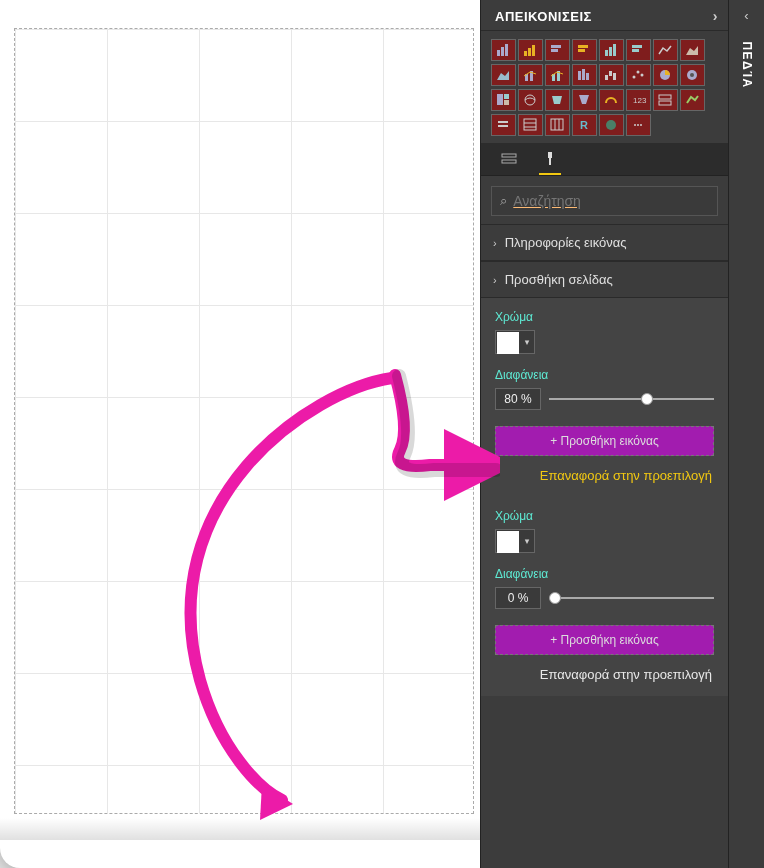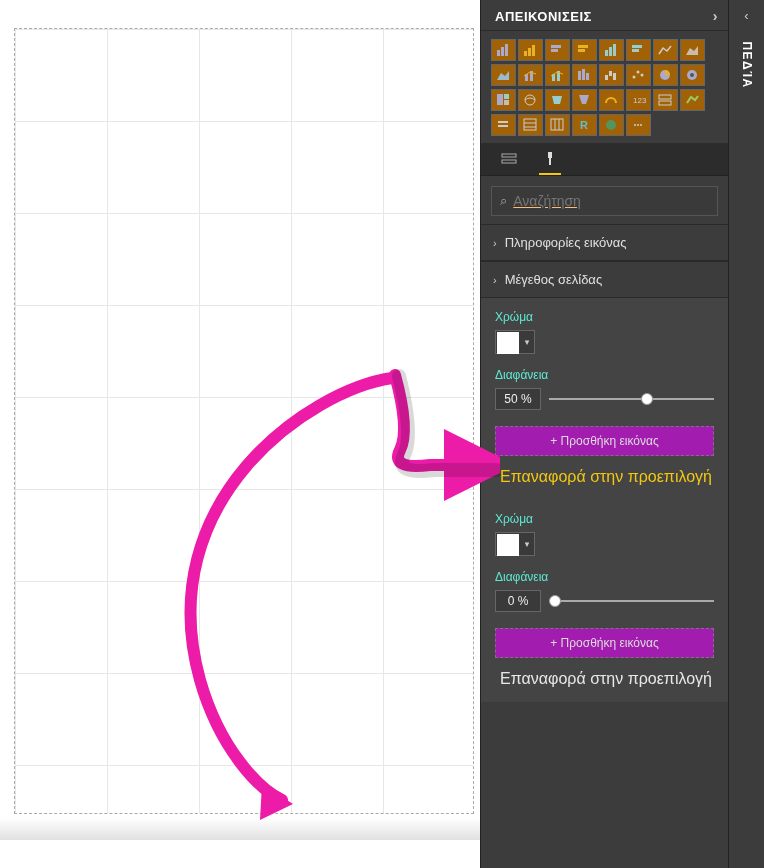--- a/index.html
+++ b/index.html
@@ -10,20 +10,21 @@
   height: 868px;
   overflow: hidden;
   position: relative;
 }
 .app-frame {
   display: flex;
   width: 764px;
   height: 868px;
   background: #fff;
   box-shadow: 0 4px 20px rgba(0,0,0,0.3);
+  border-radius: 20px;
 }
 .canvas-area {
   width: 480px;
   height: 840px;
   background: #fff;
   position: relative;
   padding: 10px;
 }
 .canvas-page {
   width: 460px;
@@ -62,21 +63,21 @@
   color: #fff;
   border-bottom: 1px solid #2a2a2a;
 }
 .panel-header .chev { color: #ccc; font-size: 14px; }
 .viz-gallery {
   padding: 8px 10px 4px 10px;
 }
 .viz-row { display: flex; gap: 2px; margin-bottom: 3px; }
 .viz-tile {
   width: 25px; height: 22px;
-  background: #a16207;
+  background: #7f1d1d;
   border: 1px solid #666;
   cursor: pointer;
   display: flex; align-items: center; justify-content: center;
 }
 .viz-tile svg { width: 16px; height: 14px; }
 .tabs-row {
   display: flex;
   gap: 18px;
   padding: 6px 14px 0 18px;
   background: #2c2c2c;
@@ -180,21 +181,21 @@
   display: flex;
   align-items: center;
   justify-content: center;
   font-size: 12px;
   color: #ddd;
   cursor: pointer;
   margin-bottom: 12px;
 }
 .reset-link {
   text-align: right;
-  font-size: 16px;
+  font-size: 13px;
   cursor: pointer;
   padding-right: 2px;
 }
 .reset-link.yellow { color: #f2c811; }
 .reset-link.white { color: #e8e8e8; }
 .fields-rail {
   width: 36px;
   background: #3c3c3c;
   border-left: 1px solid #222;
   display: flex;
@@ -473,33 +474,33 @@
       <input type="text" placeholder="Αναζήτηση" style="">
     </div>
 
     <div class="section-header">
       <span class="chev">›</span>
       <span>Πληροφορίες εικόνας</span>
     </div>
 
     <div class="section-header">
       <span class="chev">›</span>
-      <span>Μέγεθος σελίδας</span>
+      <span>Προσθήκη σελίδας</span>
     </div>
 
     <div class="section-body">
       <div class="field-label">Χρώμα</div>
       <div class="color-picker">
         <div class="color-swatch"></div>
         <div class="color-dd">▾</div>
       </div>
 
       <div class="field-label">Διαφάνεια</div>
       <div class="slider-row">
-        <div class="slider-val">50  %</div>
+        <div class="slider-val">80  %</div>
         <div class="slider-track">
           <div class="slider-thumb" style="left:56%"></div>
         </div>
       </div>
 
       <div class="add-image-btn">
         <span>+ Προσθήκη εικόνας</span>
       </div>
 
       <div class="reset-link yellow">

